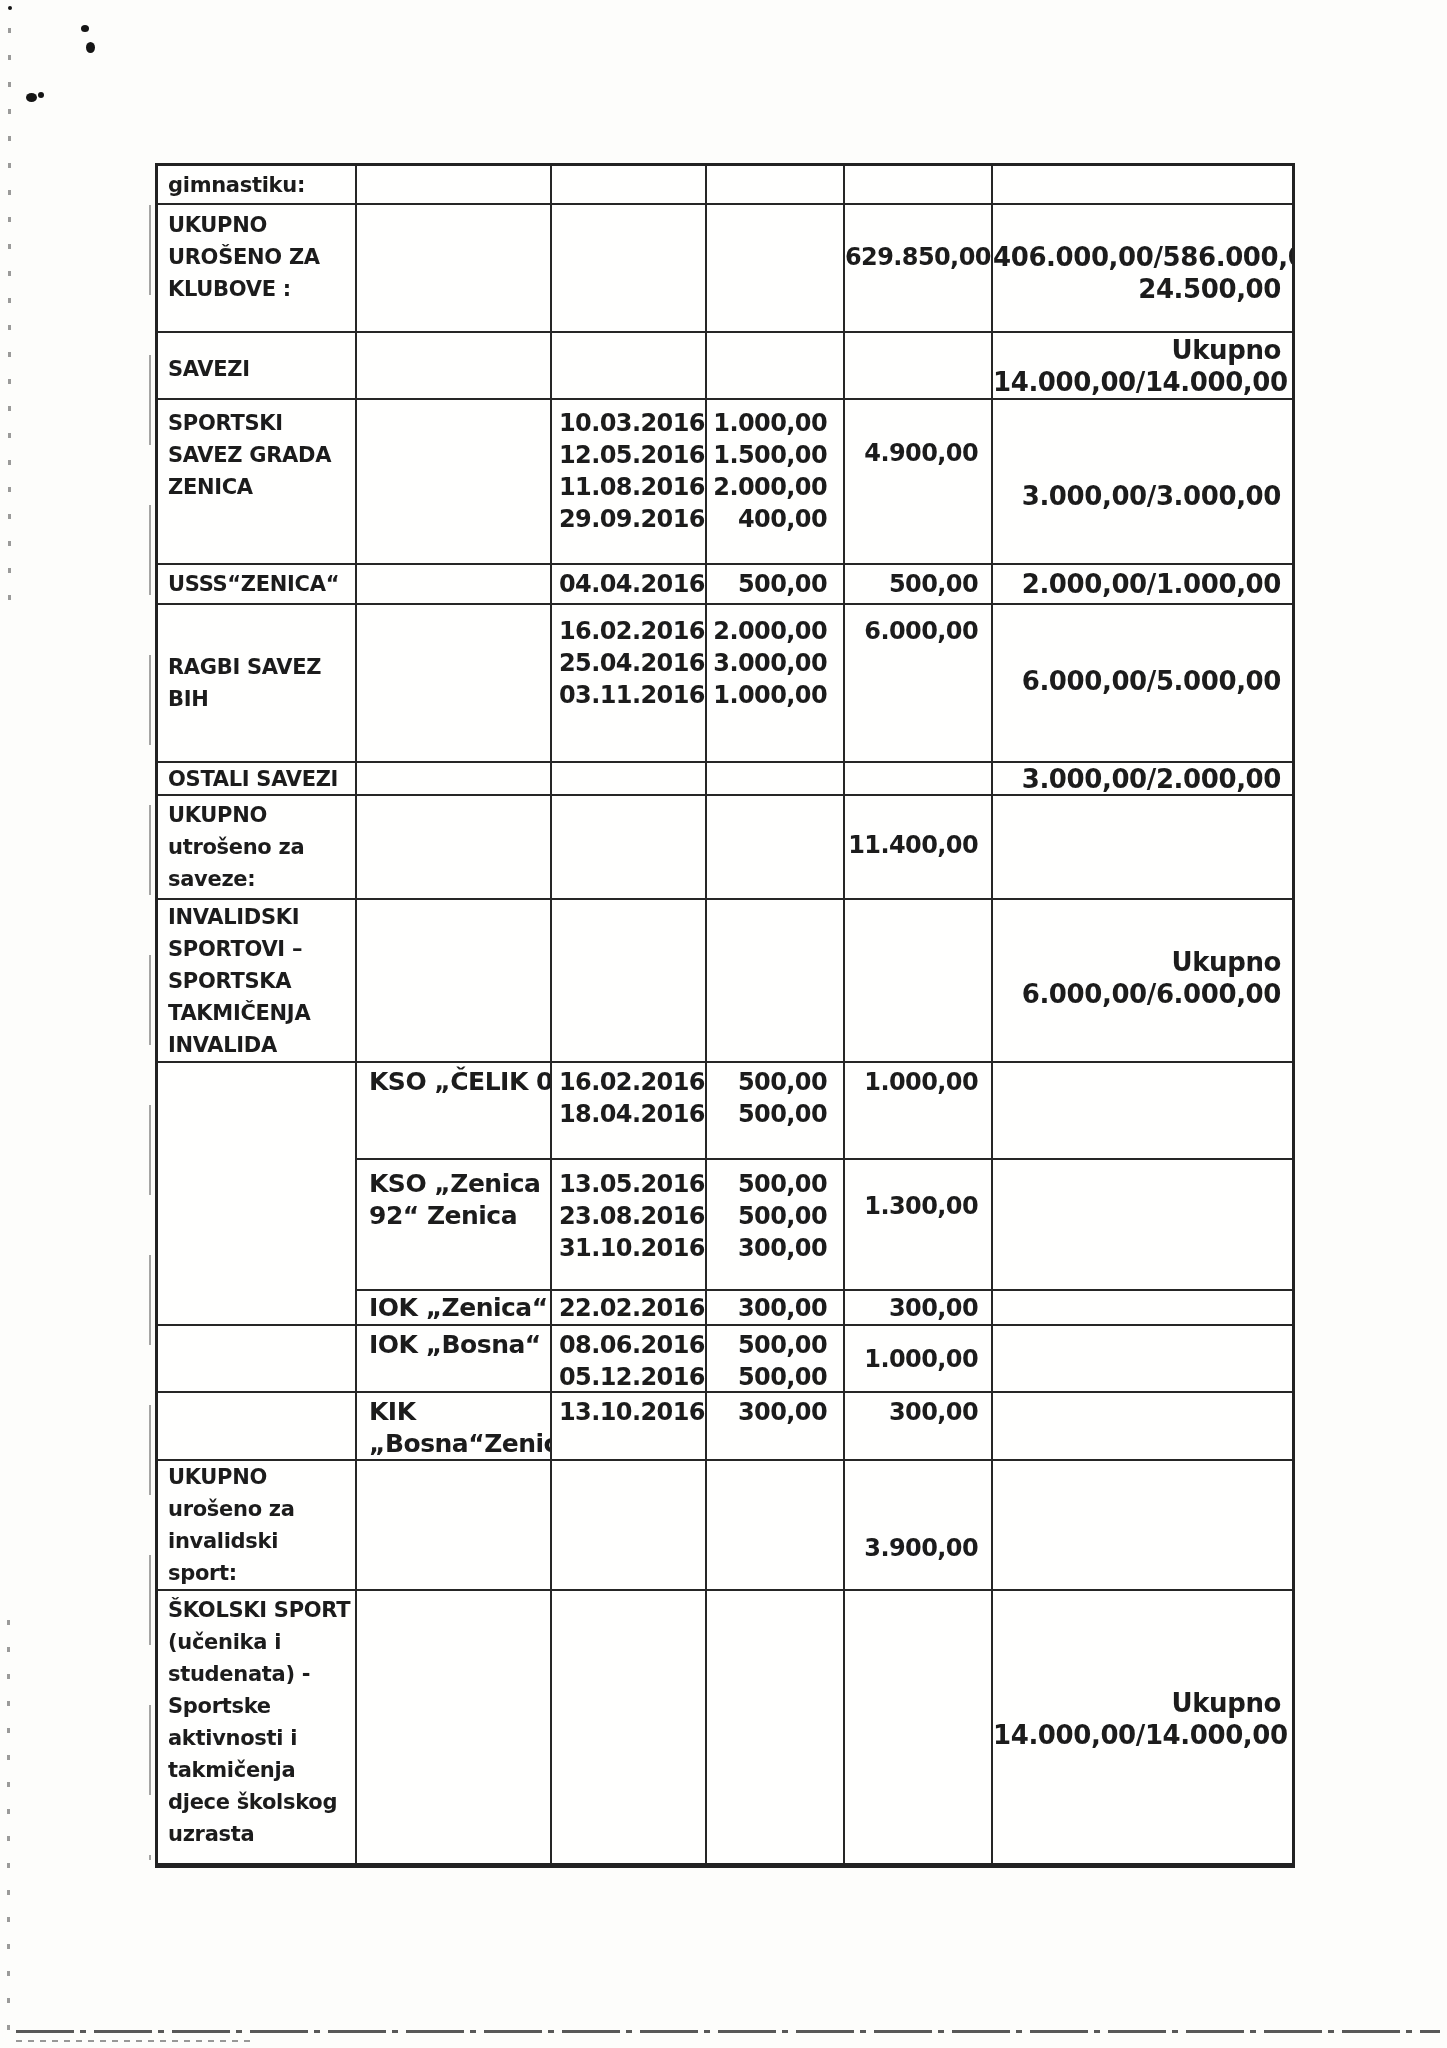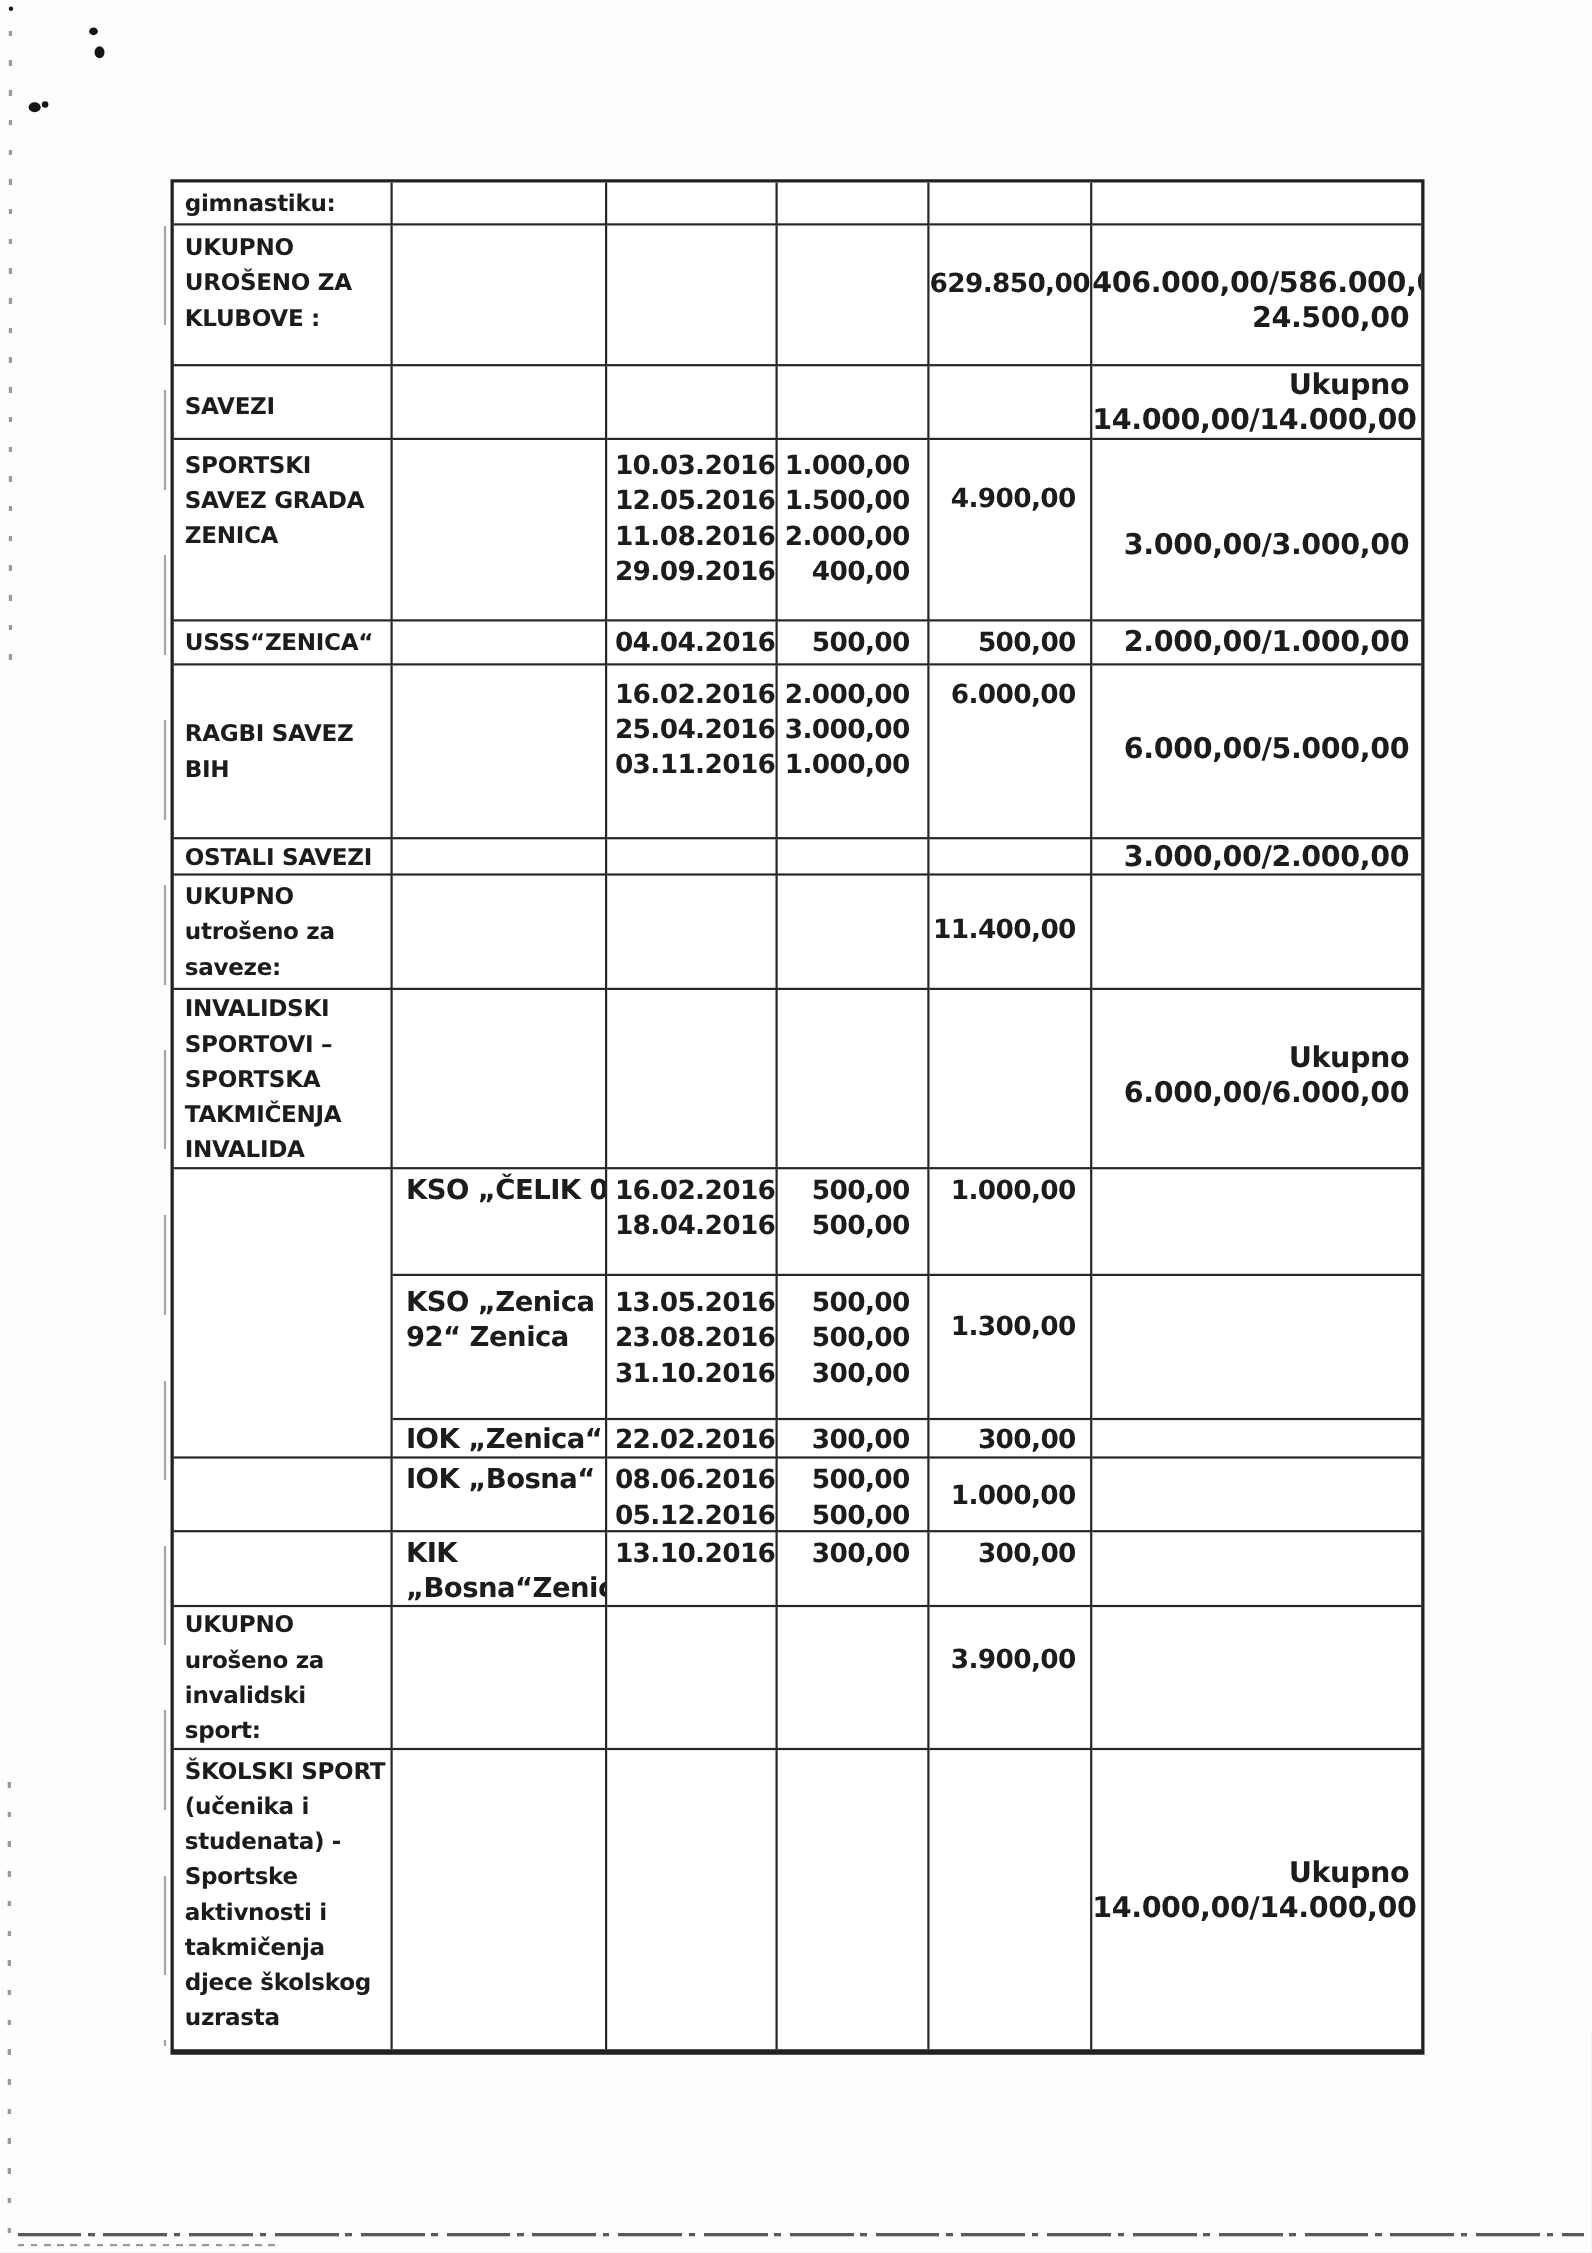--- a/index.html
+++ b/index.html
@@ -382,21 +382,21 @@
           <div class="ln">UKUPNO</div>
           <div class="ln">urošeno za</div>
           <div class="ln">invalidski</div>
           <div class="ln">sport:</div>
         </div>
       </div>
       <div class="cell c2"></div>
       <div class="cell c3"></div>
       <div class="cell c4"></div>
       <div class="cell c5">
-        <div class="txt" style="padding-top: 31px;">
+        <div class="txt" style="padding-top: 31px; margin-top: 40px;">
           <div class="ln">3.900,00</div>
         </div>
       </div>
       <div class="cell c6 no-br"></div>
       <div class="cell c1 no-bb">
         <div class="txt" style="padding-top: 3px;">
           <div class="ln">ŠKOLSKI SPORT</div>
           <div class="ln">(učenika i</div>
           <div class="ln">studenata) -</div>
           <div class="ln">Sportske</div>

